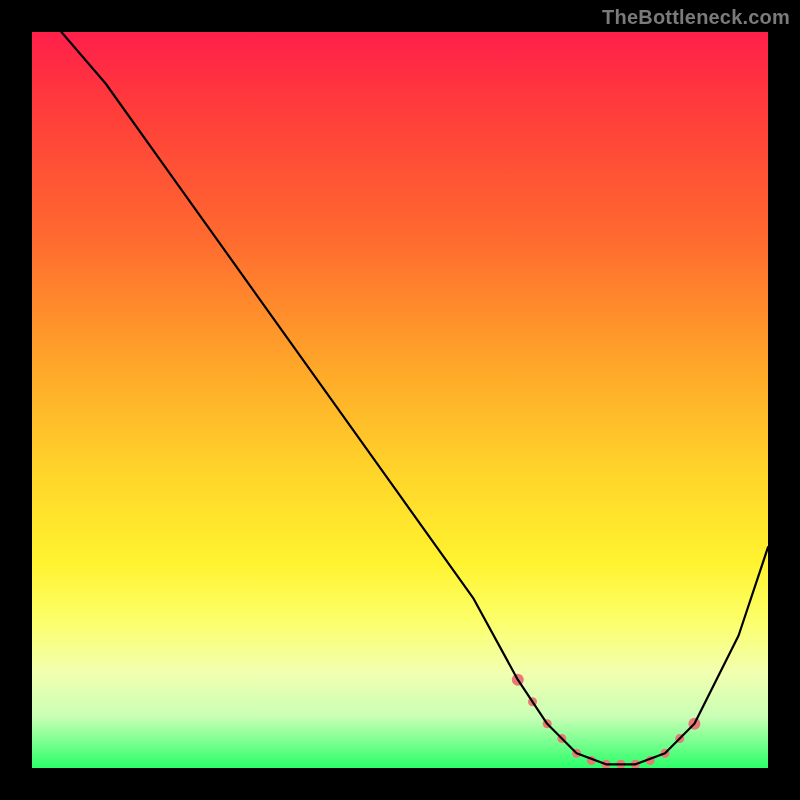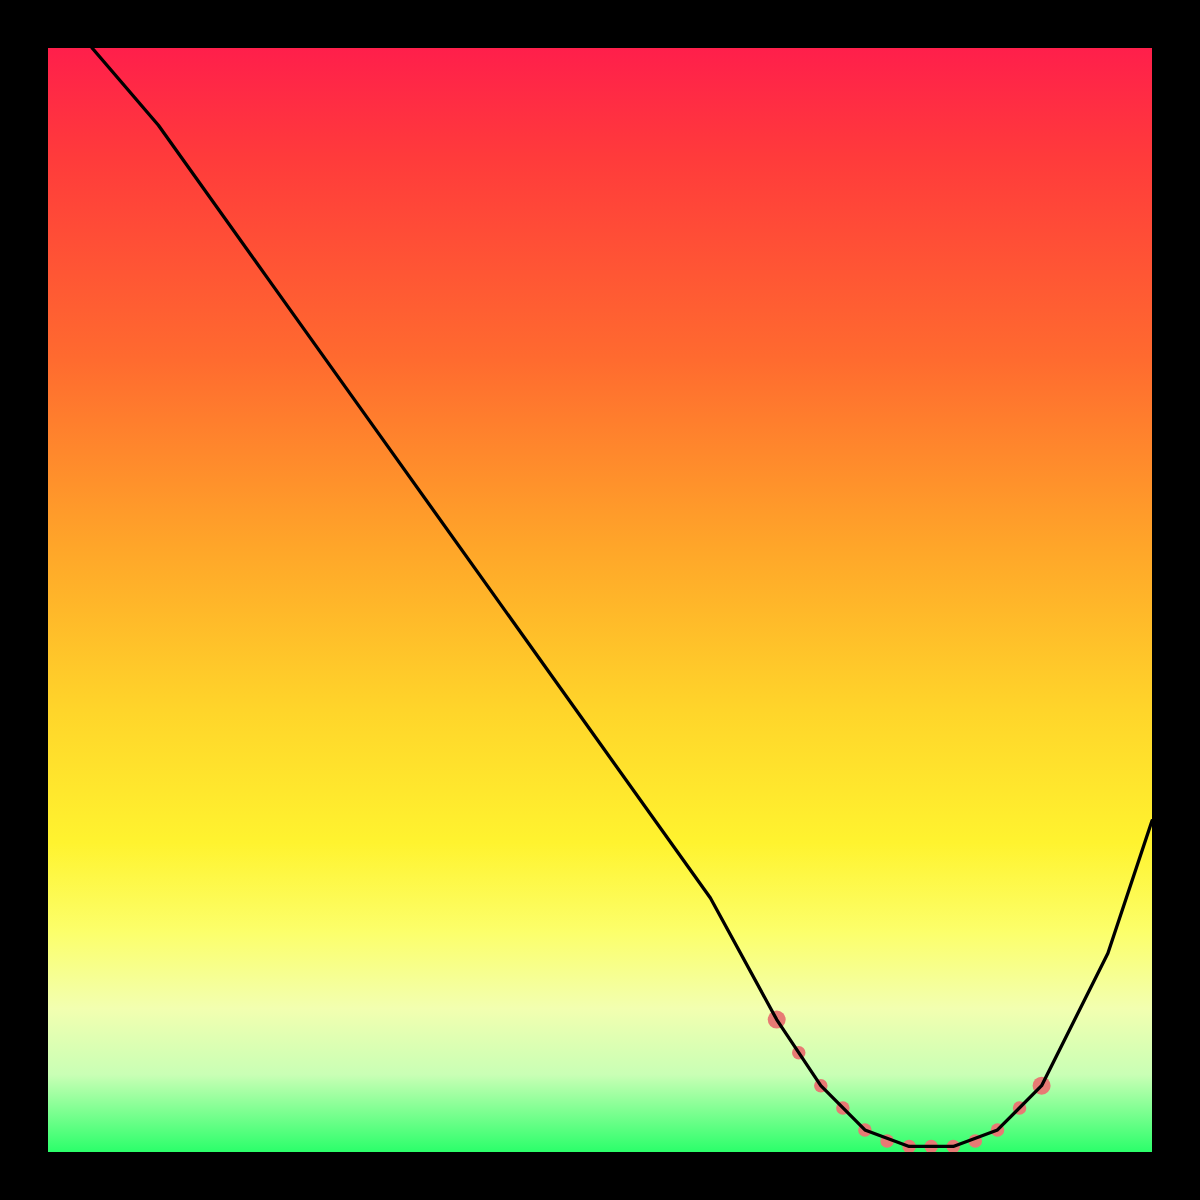--- a/index.html
+++ b/index.html
@@ -55,20 +55,21 @@
     top: 0;
     width: 736px;
     height: 736px;
   }
 </style>
 </head>
 <body>
 
 <div class="frame">
 
+  <div class="watermark">TheBottleneck.com</div>
 
   <div class="plot">
     <svg class="curve" viewBox="0 0 736 736" preserveAspectRatio="none">
       <g id="dots-group">
           <circle cx="485.8" cy="647.7" r="6" fill="#e77a74"></circle>
           <circle cx="500.5" cy="669.8" r="4.5" fill="#e77a74"></circle>
           <circle cx="515.2" cy="691.8" r="4.5" fill="#e77a74"></circle>
           <circle cx="529.9" cy="706.6" r="4.5" fill="#e77a74"></circle>
           <circle cx="544.6" cy="721.3" r="4.5" fill="#e77a74"></circle>
           <circle cx="559.4" cy="728.6" r="4.5" fill="#e77a74"></circle>

